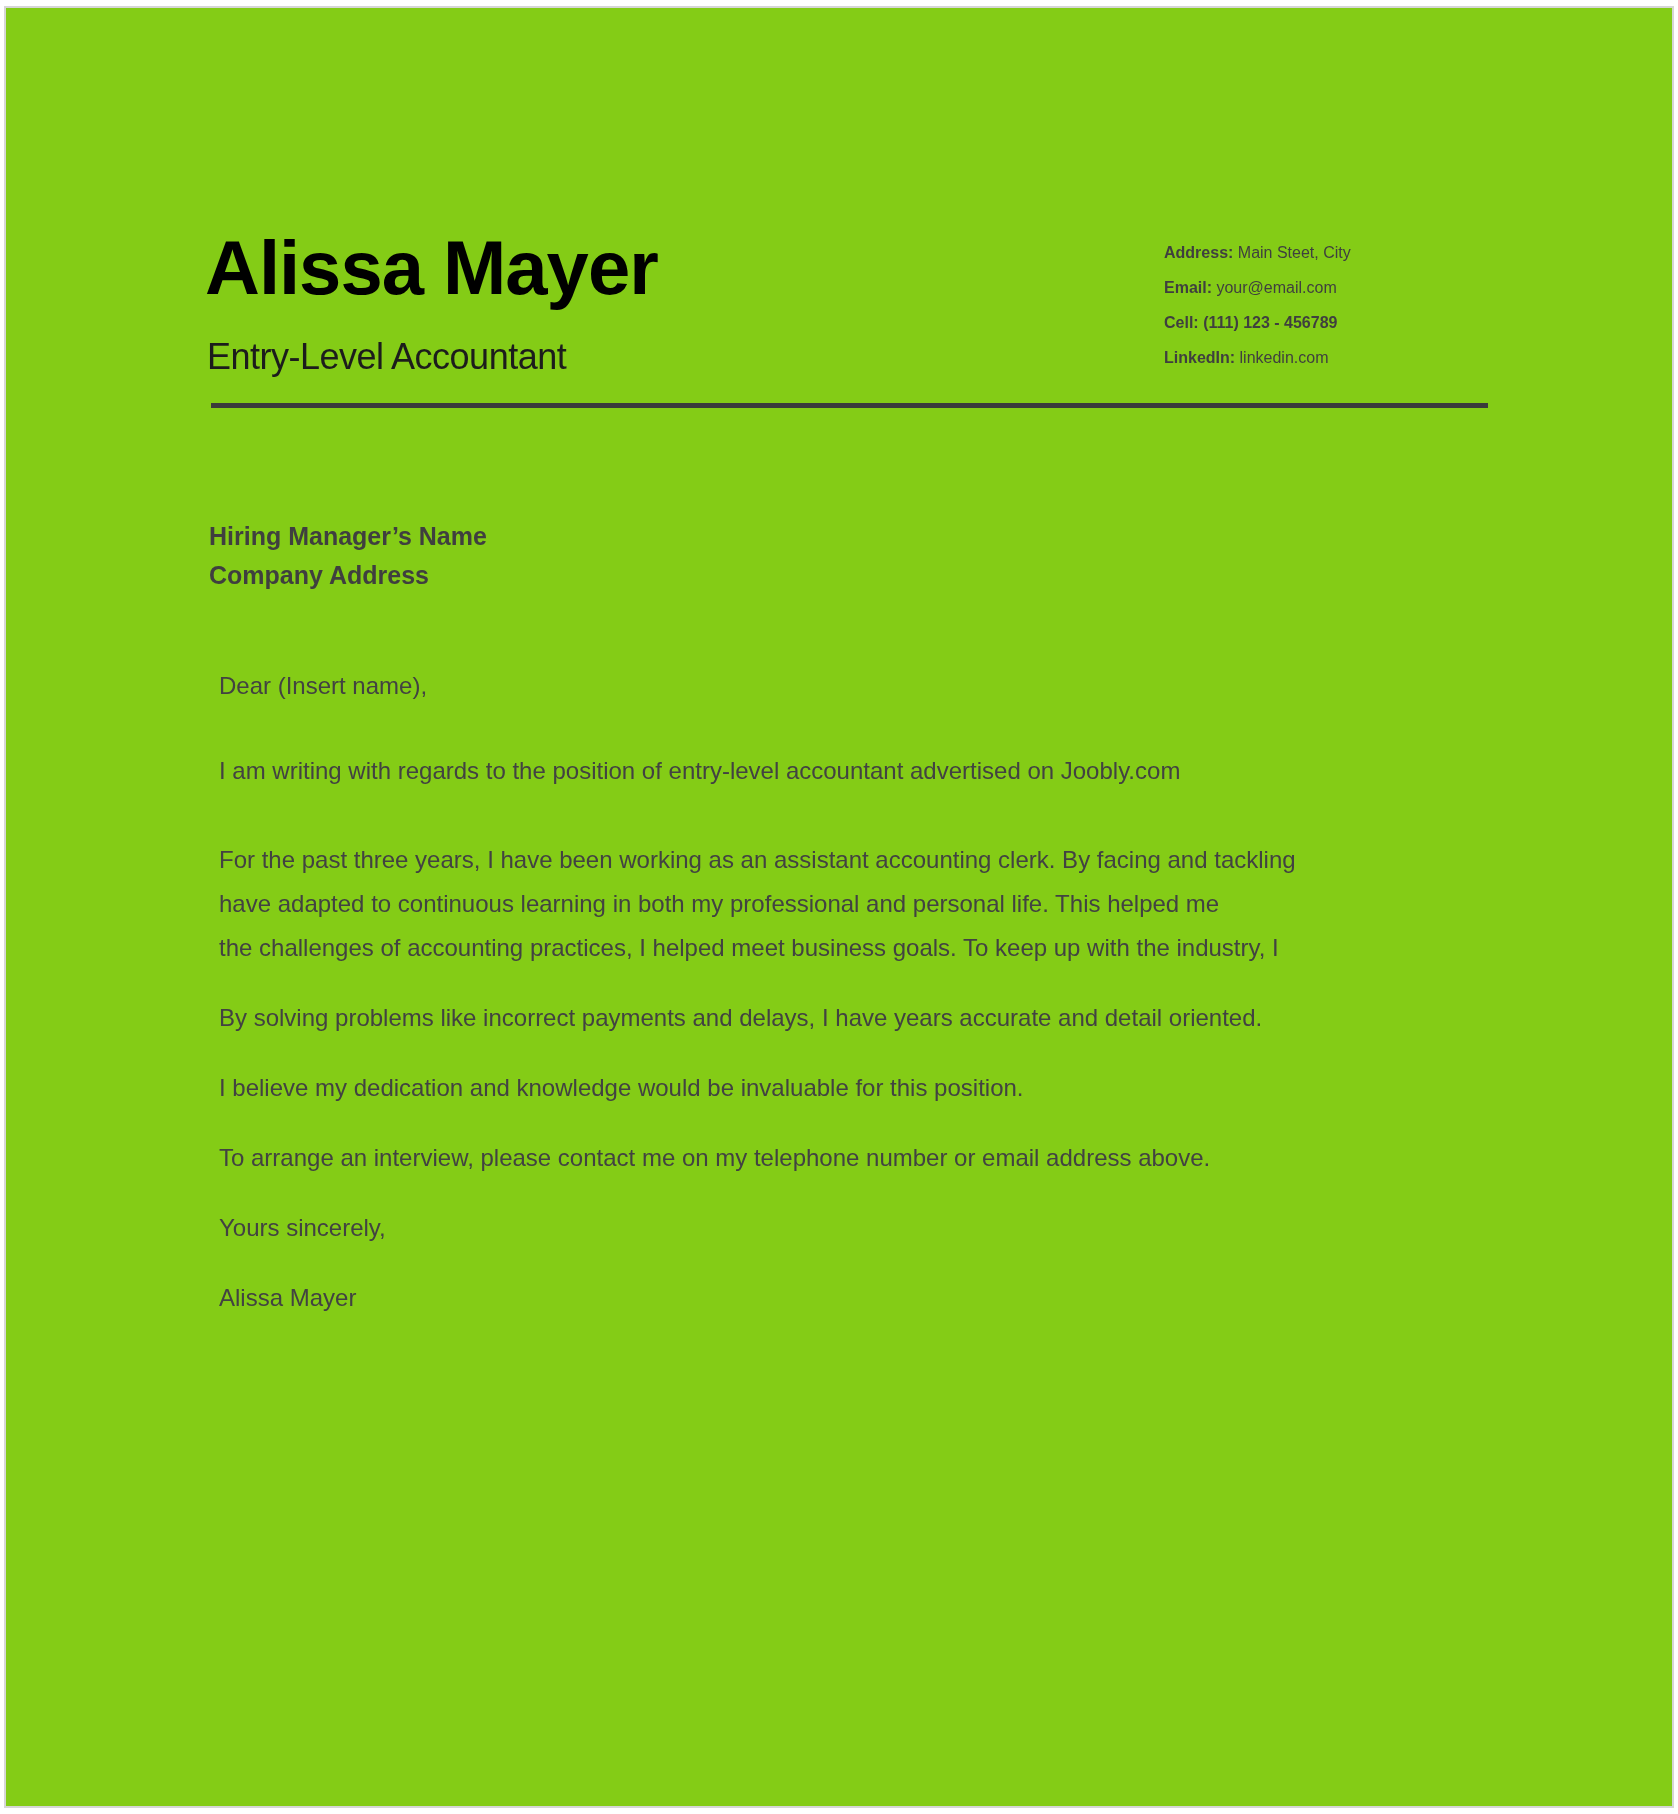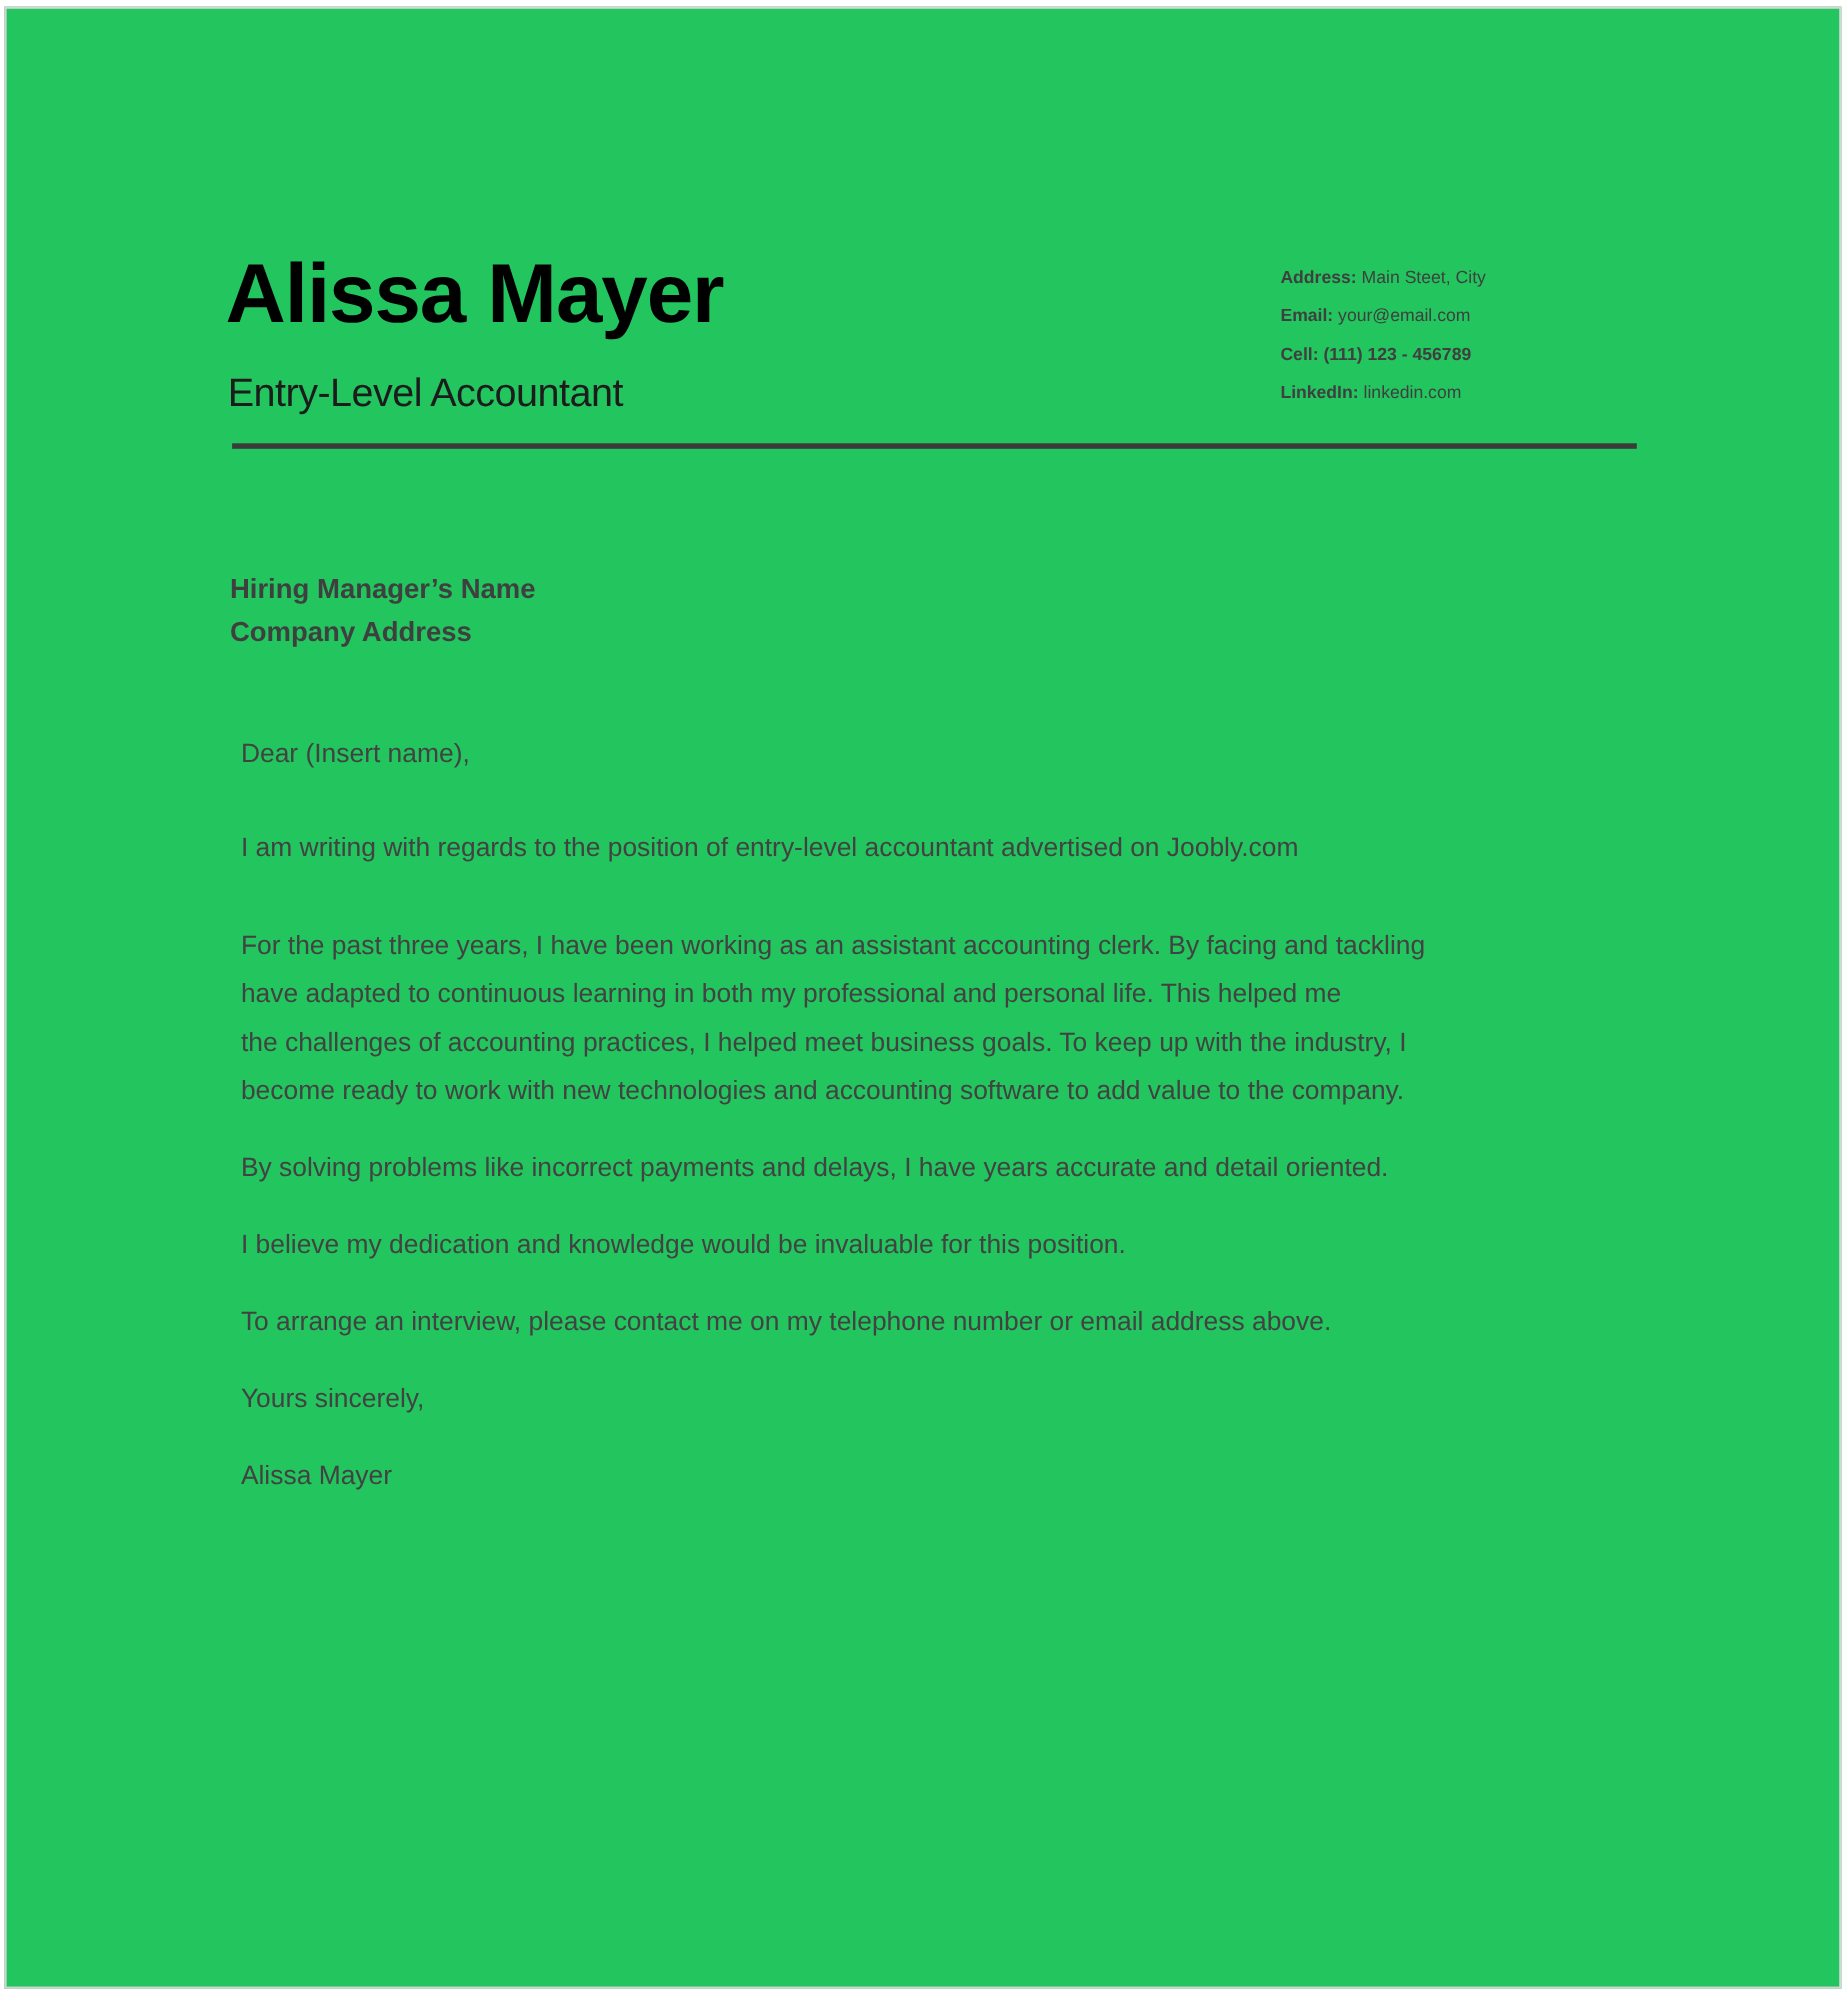--- a/index.html
+++ b/index.html
@@ -9,21 +9,21 @@
     width: 1678px;
     height: 1814px;
     font-family: "Liberation Sans", "DejaVu Sans", sans-serif;
   }
   .page {
     position: absolute;
     left: 4px;
     top: 6px;
     right: 4px;
     bottom: 6px;
-    background: #22c55e;
+    background: #84cc16;
     border: 2px solid #d6d6d6;
     overflow: hidden;
     padding-left: 28px;
   }
   
   .applicant-name {
     position: absolute;
     left: 199px;
     top: 222px;
     font-size: 76px;
@@ -114,21 +114,20 @@
 
   <div class="letter">
     <div class="para gap-md">Dear (Insert name),</div>
 
     <div class="para gap-lg">I am writing with regards to the position of entry-level accountant advertised on Joobly.com</div>
 
     <div class="gap-sm">
       <div class="para">For the past three years, I have been working as an assistant accounting clerk. By facing and tackling</div>
       <div class="para">have adapted to continuous learning in both my professional and personal life. This helped me</div>
       <div class="para">the challenges of accounting practices, I helped meet business goals. To keep up with the industry, I</div>
-      <div class="para">become ready to work with new technologies and accounting software to add value to the company.</div>
     </div>
 
     <div class="para gap-sm">By solving problems like incorrect payments and delays, I have years accurate and detail oriented.</div>
 
     <div class="para gap-sm">I believe my dedication and knowledge would be invaluable for this position.</div>
 
     <div class="para gap-sm">To arrange an interview, please contact me on my telephone number or email address above.</div>
 
 
     <div class="para gap-sm">Yours sincerely,</div>

